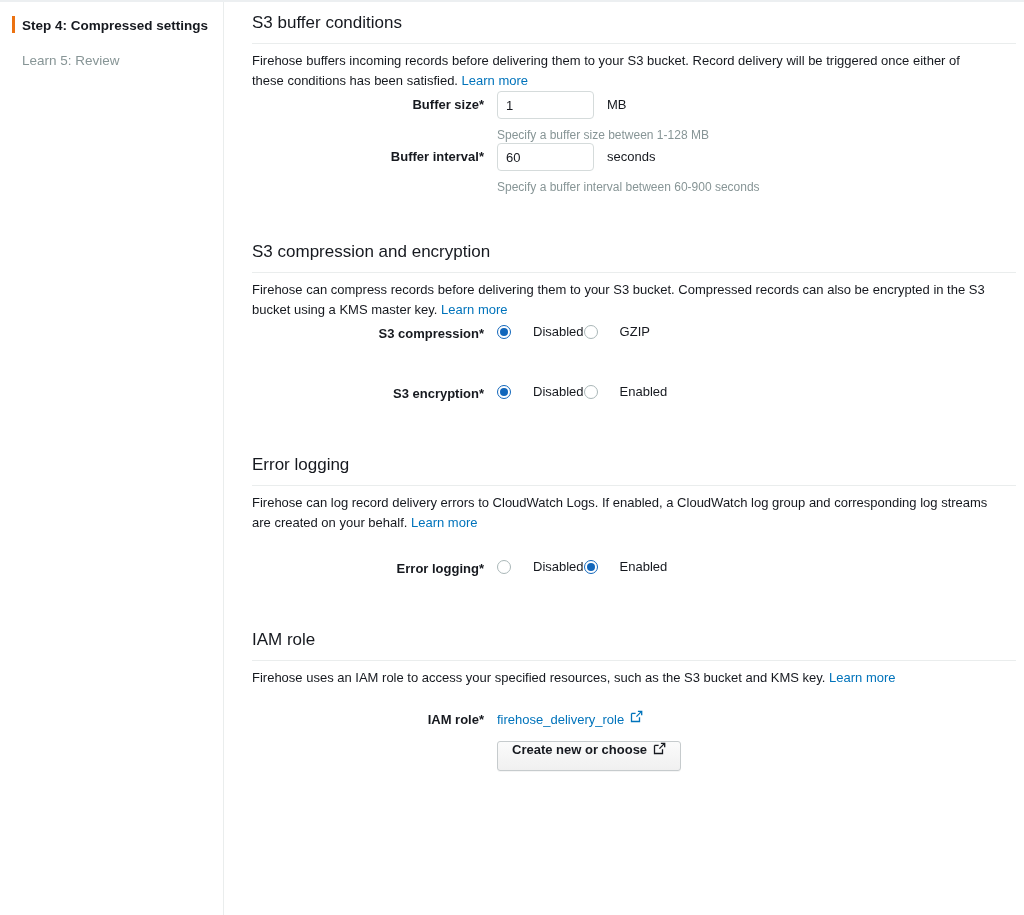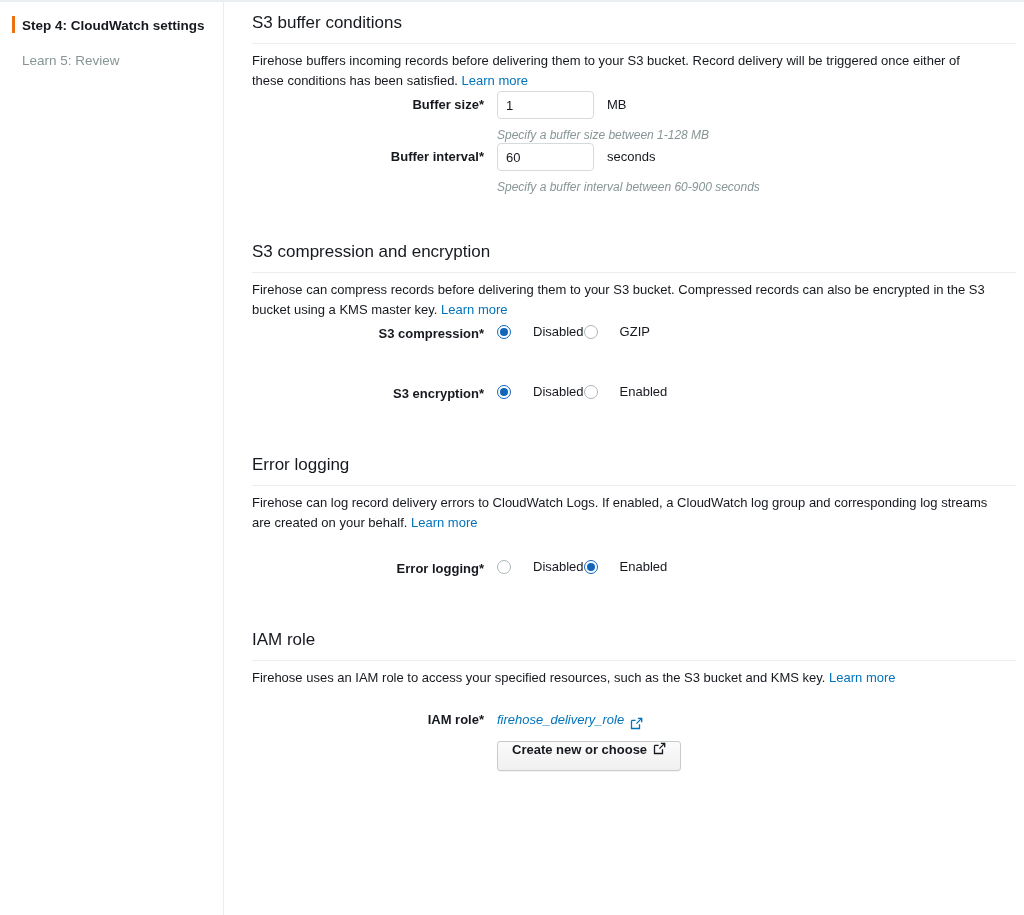--- a/index.html
+++ b/index.html
@@ -136,21 +136,20 @@
     margin-left: 13px;
     font-size: 13px;
     color: #16191f;
     line-height: 28px;
   }
   .hint {
     font-size: 12px;
     color: #879596;
     margin-top: 8px;
     line-height: 16px;
-    font-style: italic;
   }
 
   
   .radio-group { display: flex; flex-direction: row; }
   .radio-item {
     display: flex;
     align-items: center;
     height: 24px;
     margin-bottom: 4px;
     cursor: pointer;
@@ -180,23 +179,22 @@
   .radio-label {
     margin-left: 22px;
     font-size: 13px;
     color: #16191f;
     line-height: 18px;
   }
 
   
   .iam-link-line {
     display: flex;
-    align-items: flex-end;
+    align-items: flex-start;
     line-height: 20px;
-    font-style: italic;
   }
   .ext-icon {
     display: inline-block;
     margin-left: 6px;
     vertical-align: middle;
     line-height: 0;
   }
   .btn {
     margin-top: 11px;
     display: inline-flex;
@@ -220,21 +218,21 @@
 </style>
 </head>
 <body>
 
 <div class="page">
   <div class="top-edge"></div>
 
   <div class="sidebar">
     <div class="step active">
       <span class="accent"></span>
-      <span>Step 4: CloudWatch settings</span>
+      <span>Step 4: Compressed settings</span>
     </div>
     <div class="step inactive">
       <span>Learn 5: Review</span>
     </div>
   </div>
 
   <div class="main">
 
     <div class="section">
       <h2 class="section-title">S3 buffer conditions</h2>

